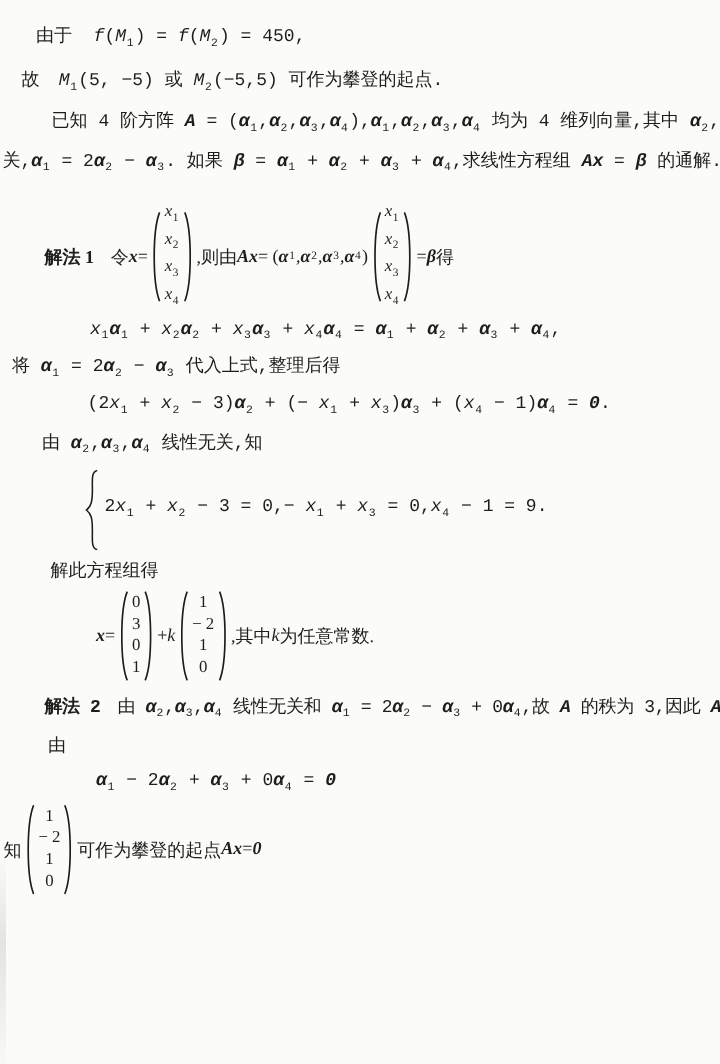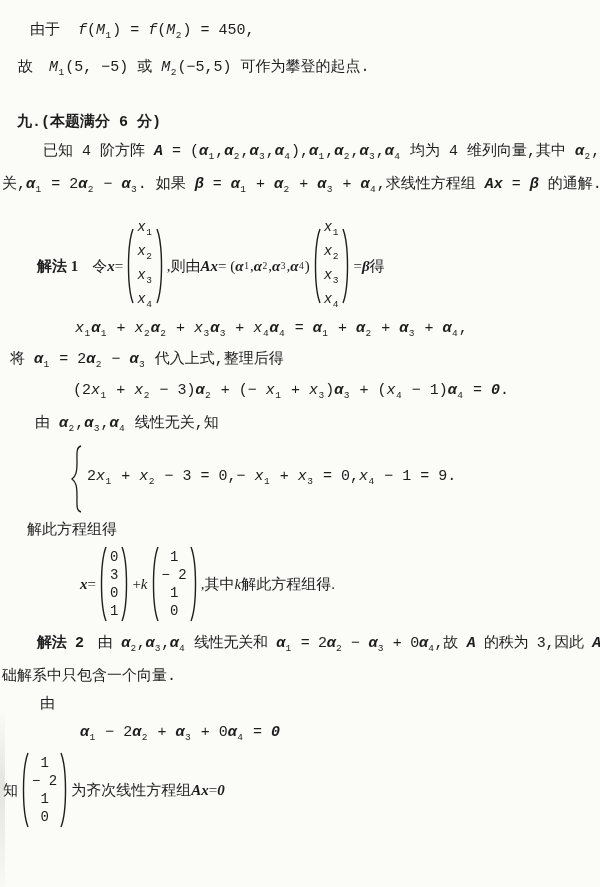--- a/index.html
+++ b/index.html
@@ -17,39 +17,38 @@
   .vline { display:flex; align-items:center; white-space:nowrap; }
   .rm { font-style:normal; }
   .bt { font-weight:bold; }
   .it { font-style:italic; }
   .bi { font-weight:bold; font-style:italic; }
   .sub { font-size:9.5px; vertical-align:-4px; margin:0 1px 0 0.5px; }
   .tight { letter-spacing:-0.3px; }
   .heading { font-weight:bold; }
 
   .vec { display:inline-flex; align-items:center; margin:0 3px; }
-  .vec .col { display:inline-flex; flex-direction:column; align-items:center; padding:0 3px;font-family:Liberation Mono, monospace; }
+  .vec .col { display:inline-flex; flex-direction:column; align-items:center; padding:0 3px; }
   .vec .vrow { line-height:18px; font-size:14px; text-align:center; }
   .vec svg { display:block; }
 
   .system { display:flex; align-items:center; }
   .system .sysrows { display:flex; flex-direction:row; margin-left:4px; }
   .system .line { line-height:22px; }
 
   .artifact { position:absolute; pointer-events:none; }
 </style>
 </head>
 <body>
 
 <div class="doc">
 
   <div class="line" style="margin:20px 0 0 30px"><span class="rm">由于</span><span style="display: inline-block; width: 18px;"></span><span class="it">f</span><span class="rm">(</span><span class="it">M</span><span class="sub">1</span><span class="rm">) = </span><span class="it">f</span><span class="rm">(</span><span class="it">M</span><span class="sub">2</span><span class="rm">) = 450,</span></div>
   <div class="line" style="margin:11px 0 0 18px"><span class="rm">故</span><span style="display: inline-block; width: 16px;"></span><span class="it">M</span><span class="sub">1</span><span class="rm">(5, −5) 或 </span><span class="it">M</span><span class="sub">2</span><span class="rm">(−5,5) 可作为攀登的起点.</span></div>
 
-  <div class="line heading" style="margin:29px 0 0 17px"><span class="bt">九.(本题满分 6 分)</span></div>
   <div class="line" style="margin:8px 0 0 43px"><span class="rm">已知 4 阶方阵 </span><span class="bi">A</span><span class="rm"> = (</span><span class="bi">α</span><span class="sub">1</span><span class="rm">,</span><span class="bi">α</span><span class="sub">2</span><span class="rm">,</span><span class="bi">α</span><span class="sub">3</span><span class="rm">,</span><span class="bi">α</span><span class="sub">4</span><span class="rm">),</span><span class="bi">α</span><span class="sub">1</span><span class="rm">,</span><span class="bi">α</span><span class="sub">2</span><span class="rm">,</span><span class="bi">α</span><span class="sub">3</span><span class="rm">,</span><span class="bi">α</span><span class="sub">4</span><span class="rm"> 均为 4 维列向量,其中 </span><span class="bi">α</span><span class="sub">2</span><span class="rm">,</span><span class="bi">α</span><span class="sub">3</span><span class="rm">,</span><span class="bi">α</span><span class="sub">4</span><span class="rm"> 线性无</span></div>
   <div class="line" style="margin:7px 0 0 2px"><span class="rm">关,</span><span class="bi">α</span><span class="sub">1</span><span class="rm"> = 2</span><span class="bi">α</span><span class="sub">2</span><span class="rm"> − </span><span class="bi">α</span><span class="sub">3</span><span class="rm">. 如果 </span><span class="bi">β</span><span class="rm"> = </span><span class="bi">α</span><span class="sub">1</span><span class="rm"> + </span><span class="bi">α</span><span class="sub">2</span><span class="rm"> + </span><span class="bi">α</span><span class="sub">3</span><span class="rm"> + </span><span class="bi">α</span><span class="sub">4</span><span class="rm">,求线性方程组 </span><span class="bi">Ax</span><span class="rm"> = </span><span class="bi">β</span><span class="rm"> 的通解.</span></div>
 
   <div class="vline" style="margin:18px 0 0 37px">
       <span class="bt">解法 1</span>
       <span style="display: inline-block; width: 14px;"></span>
       <span class="rm">令 </span>
       <span class="bi">x</span>
       <span class="rm"> = </span>
       <span class="vec">
@@ -108,21 +107,21 @@
     <svg width="13" height="70" viewBox="0 0 13 70">
       <path d="M11,2 C6,3 7,10 7,18 C7,28 6,32 2,35 C6,38 7,42 7,52 C7,60 6,67 11,68" fill="none" stroke="#1d1d1d" stroke-width="1.3"></path>
     </svg>
     <div class="sysrows">
       <div class="line"><span class="rm">2</span><span class="it">x</span><span class="sub">1</span><span class="rm"> + </span><span class="it">x</span><span class="sub">2</span><span class="rm"> − 3 = 0,</span></div>
       <div class="line"><span class="rm">− </span><span class="it">x</span><span class="sub">1</span><span class="rm"> + </span><span class="it">x</span><span class="sub">3</span><span class="rm"> = 0,</span></div>
       <div class="line"><span class="it">x</span><span class="sub">4</span><span class="rm"> − 1 = 9.</span></div>
     </div>
   </div>
 
-  <div class="line" style="margin:6px 0 0 27px">解此方程组得</div>
+  <div class="line" style="margin:6px 0 0 42px">解此方程组得</div>
   <div class="vline" style="margin:4px 0 0 80px">
       <span class="bi">x</span>
       <span class="rm"> = </span>
       <span class="vec">
         <svg width="8" height="78" viewBox="0 0 8 78">
           <path d="M7,2 C1,17.16 1,60.84 7,76" fill="none" stroke="#1d1d1d" stroke-width="1.4"></path>
         </svg>
         <span class="col">
           <span class="vrow"><span class="rm">0</span></span>
           <span class="vrow"><span class="rm">3</span></span>
@@ -144,44 +143,43 @@
           <span class="vrow"><span class="rm">− 2</span></span>
           <span class="vrow"><span class="rm">1</span></span>
           <span class="vrow"><span class="rm">0</span></span>
         </span>
         <svg width="8" height="78" viewBox="0 0 8 78">
           <path d="M1,2 C7,17.16 7,60.84 1,76" fill="none" stroke="#1d1d1d" stroke-width="1.4"></path>
         </svg>
       </span>
       <span class="rm">,其中 </span>
       <span class="it">k</span>
-      <span class="rm"> 解此方程组得.</span>
+      <span class="rm"> 为任意常数.</span>
     </div>
 
   <div class="line tight" style="margin:10px 0 0 37px"><span class="bt">解法 2</span><span style="display: inline-block; width: 14px;"></span><span class="rm">由 </span><span class="bi">α</span><span class="sub">2</span><span class="rm">,</span><span class="bi">α</span><span class="sub">3</span><span class="rm">,</span><span class="bi">α</span><span class="sub">4</span><span class="rm"> 线性无关和 </span><span class="bi">α</span><span class="sub">1</span><span class="rm"> = 2</span><span class="bi">α</span><span class="sub">2</span><span class="rm"> − </span><span class="bi">α</span><span class="sub">3</span><span class="rm"> + 0</span><span class="bi">α</span><span class="sub">4</span><span class="rm">,故 </span><span class="bi">A</span><span class="rm"> 的秩为 3,因此 </span><span class="bi">Ax</span><span class="rm"> = </span><span class="bi">0</span><span class="rm"> 的基</span></div>
-  <div class="line" style="margin:7px 0 0 2px">础解系中只包含一个向量.</div>
   <div class="line" style="margin:7px 0 0 40px">由</div>
   <div class="line" style="margin:7px 0 0 80px"><span class="bi">α</span><span class="sub">1</span><span class="rm"> − 2</span><span class="bi">α</span><span class="sub">2</span><span class="rm"> + </span><span class="bi">α</span><span class="sub">3</span><span class="rm"> + 0</span><span class="bi">α</span><span class="sub">4</span><span class="rm"> = </span><span class="bi">0</span></div>
   <div class="vline" style="margin:3px 0 0 3px">
       <span class="rm">知</span>
       <span class="vec">
         <svg width="8" height="78" viewBox="0 0 8 78">
           <path d="M7,2 C1,17.16 1,60.84 7,76" fill="none" stroke="#1d1d1d" stroke-width="1.4"></path>
         </svg>
         <span class="col">
           <span class="vrow"><span class="rm">1</span></span>
           <span class="vrow"><span class="rm">− 2</span></span>
           <span class="vrow"><span class="rm">1</span></span>
           <span class="vrow"><span class="rm">0</span></span>
         </span>
         <svg width="8" height="78" viewBox="0 0 8 78">
           <path d="M1,2 C7,17.16 7,60.84 1,76" fill="none" stroke="#1d1d1d" stroke-width="1.4"></path>
         </svg>
       </span>
-      <span class="rm">为齐次线性方程组 </span>
+      <span class="rm">可作为攀登的起点 </span>
       <span class="bi">Ax</span>
       <span class="rm"> = </span>
       <span class="bi">0</span>
     </div>
 
   <div class="artifact" style="left:0; top:690px; width:5px; height:190px;
               background:linear-gradient(to bottom, rgba(0,0,0,0), rgba(120,120,110,0.18) 40%, rgba(0,0,0,0));"></div>
 </div>
 
 </body></html>

